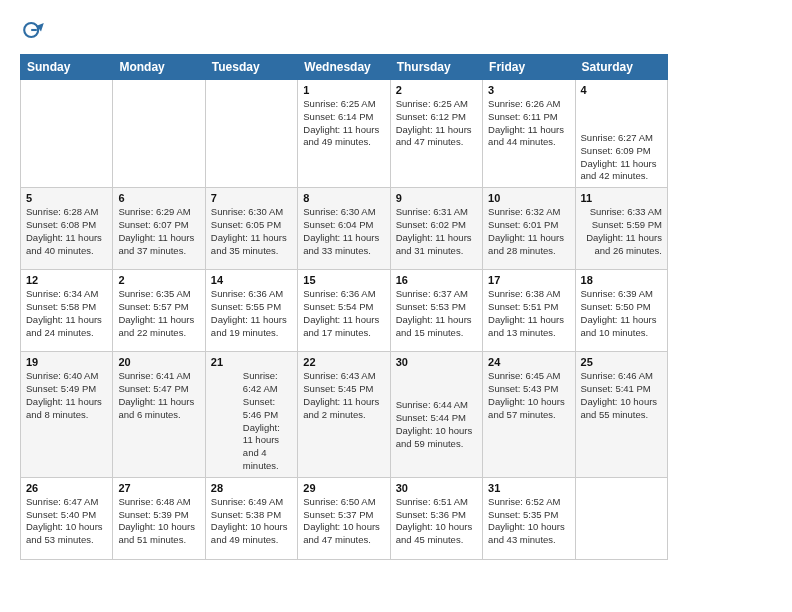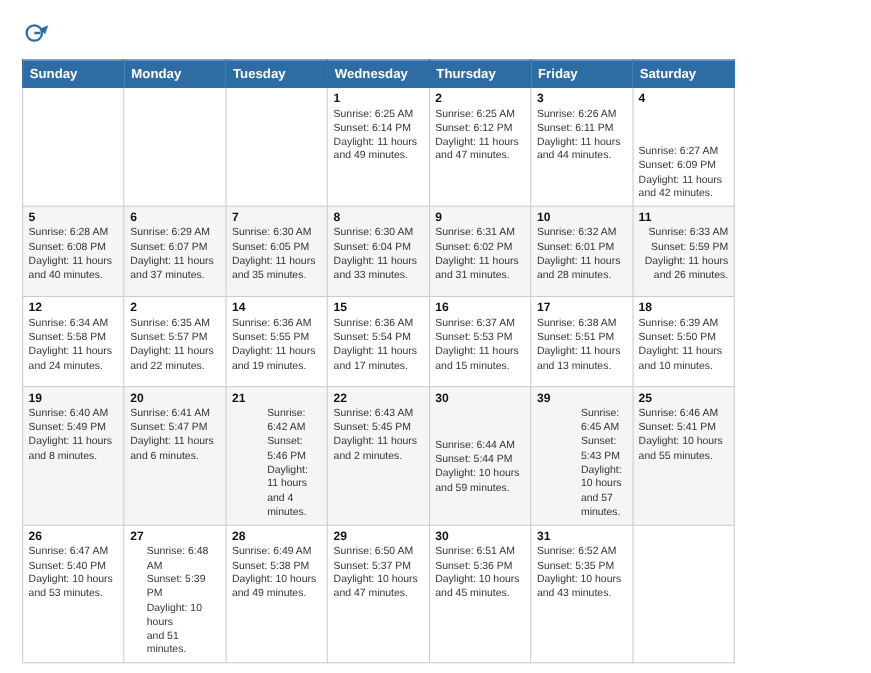--- a/index.html
+++ b/index.html
@@ -296,22 +296,22 @@
 and 2 minutes.</div>
           </td>
           <td>
             <div class="day-number">30</div>
             <div class="day-info" style="white-space: pre-line; margin-top: 31px;">Sunrise: 6:44 AM
 Sunset: 5:44 PM
 Daylight: 10 hours
 and 59 minutes.</div>
           </td>
           <td>
-            <div class="day-number">39</div>
-            <div class="day-info" style="white-space: pre-line; margin-left: 40px;">Sunrise: 6:45 AM
+            <div class="day-number">24</div>
+            <div class="day-info" style="white-space: pre-line;">Sunrise: 6:45 AM
 Sunset: 5:43 PM
 Daylight: 10 hours
 and 57 minutes.</div>
           </td>
           <td>
             <div class="day-number">25</div>
             <div class="day-info" style="white-space: pre-line;">Sunrise: 6:46 AM
 Sunset: 5:41 PM
 Daylight: 10 hours
 and 55 minutes.</div>
@@ -320,21 +320,21 @@
         <tr>
           <td>
             <div class="day-number">26</div>
             <div class="day-info" style="white-space: pre-line;">Sunrise: 6:47 AM
 Sunset: 5:40 PM
 Daylight: 10 hours
 and 53 minutes.</div>
           </td>
           <td>
             <div class="day-number">27</div>
-            <div class="day-info" style="white-space: pre-line; margin-left: 15px;">Sunrise: 6:48 AM
+            <div class="day-info" style="white-space: pre-line;">Sunrise: 6:48 AM
 Sunset: 5:39 PM
 Daylight: 10 hours
 and 51 minutes.</div>
           </td>
           <td>
             <div class="day-number">28</div>
             <div class="day-info" style="white-space: pre-line;">Sunrise: 6:49 AM
 Sunset: 5:38 PM
 Daylight: 10 hours
 and 49 minutes.</div>

